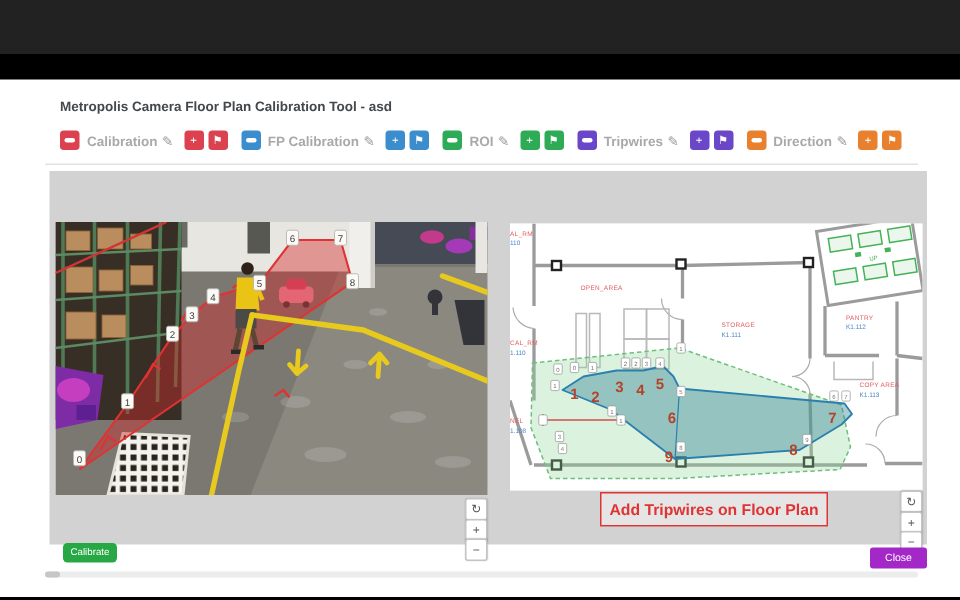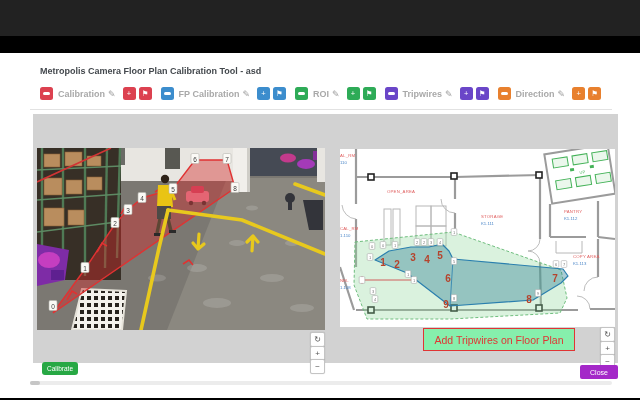--- a/index.html
+++ b/index.html
@@ -19,23 +19,23 @@
   .pencil{color:#9a9a9a;font-size:9px;margin-left:3px;margin-right:4px;cursor:pointer;}
   .c0{background:#dc4150}.c1{background:#3c8dcd}.c2{background:#2eab57}.c3{background:#6a46c8}.c4{background:#e8802e}
   .divider{position:absolute;left:30px;top:73px;width:582px;height:1px;background:#e2e2e2;}
   .workspace{position:absolute;left:33px;top:78px;width:585px;height:249px;background:#d2d2d2;}
   .campanel{position:absolute;left:37px;top:112px;width:288px;height:182px;}
   .planpanel{position:absolute;left:340px;top:113px;width:275px;height:178px;background:#fff;}
   svg{display:block;}
   .vctl{position:absolute;width:13px;height:13px;background:#fff;border:1px solid #c4c4c4;border-radius:2px;
         font-size:8px;color:#555;display:flex;align-items:center;justify-content:center;cursor:pointer;
         box-shadow:0 0 1px rgba(0,0,0,.2);}
-  .overlaybox{position:absolute;left:423px;top:292px;width:150px;height:21px;background:#86efac;
+  .overlaybox{position:absolute;left:400px;top:292px;width:150px;height:21px;background:#e5e5e5;
               border:1.5px solid #e03434;color:#e03434;font-size:10.5px;display:flex;align-items:center;
-              justify-content:center;white-space:nowrap;}
+              justify-content:center;white-space:nowrap;font-weight:bold;}
   .btn{position:absolute;color:#fff;display:flex;align-items:center;justify-content:center;cursor:pointer;}
   .calibrate{left:42px;top:326px;width:36px;height:13px;background:#27a844;border-radius:3px;font-size:6.5px;}
   .close{left:580px;top:329px;width:38px;height:14px;background:#a428c8;border-radius:2px;font-size:7px;}
   .hscroll{position:absolute;left:30px;top:345px;width:582px;height:4px;background:#ececec;border-radius:2px;}
   .hthumb{position:absolute;left:0;top:0;width:10px;height:4px;background:#c6c6c6;border-radius:2px;}
 </style>
 </head>
 <body>
 
 <div class="screen">

